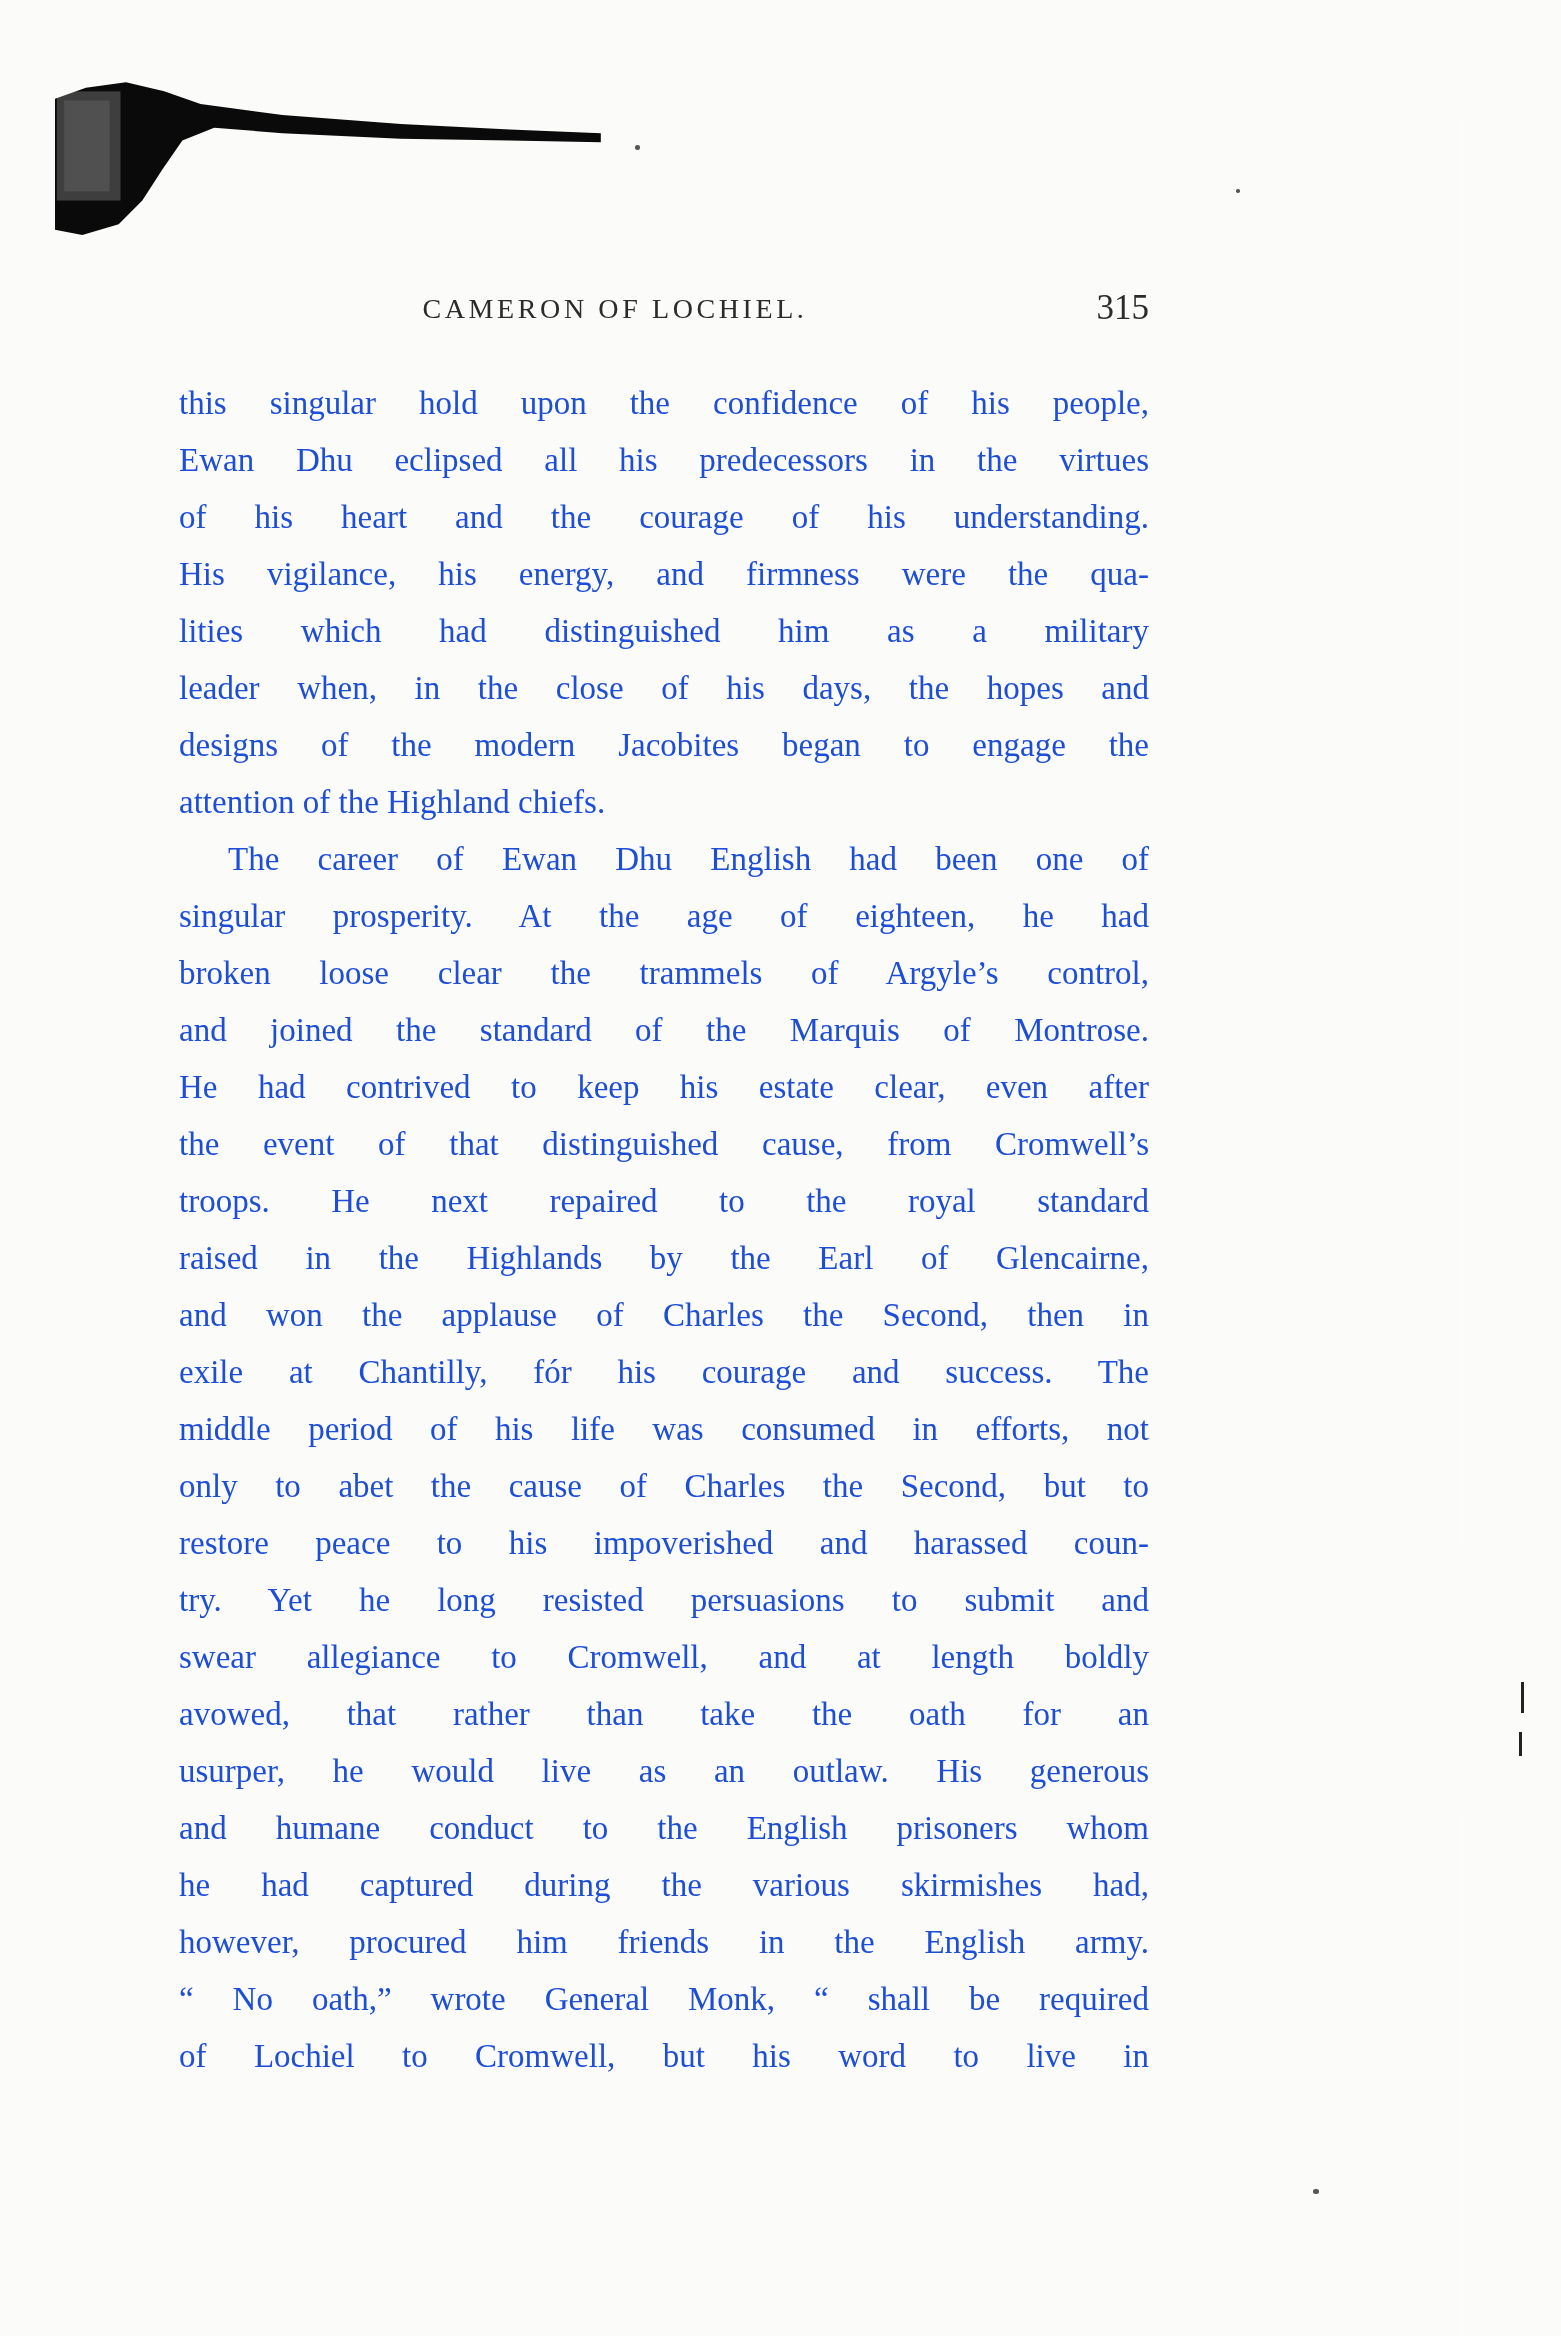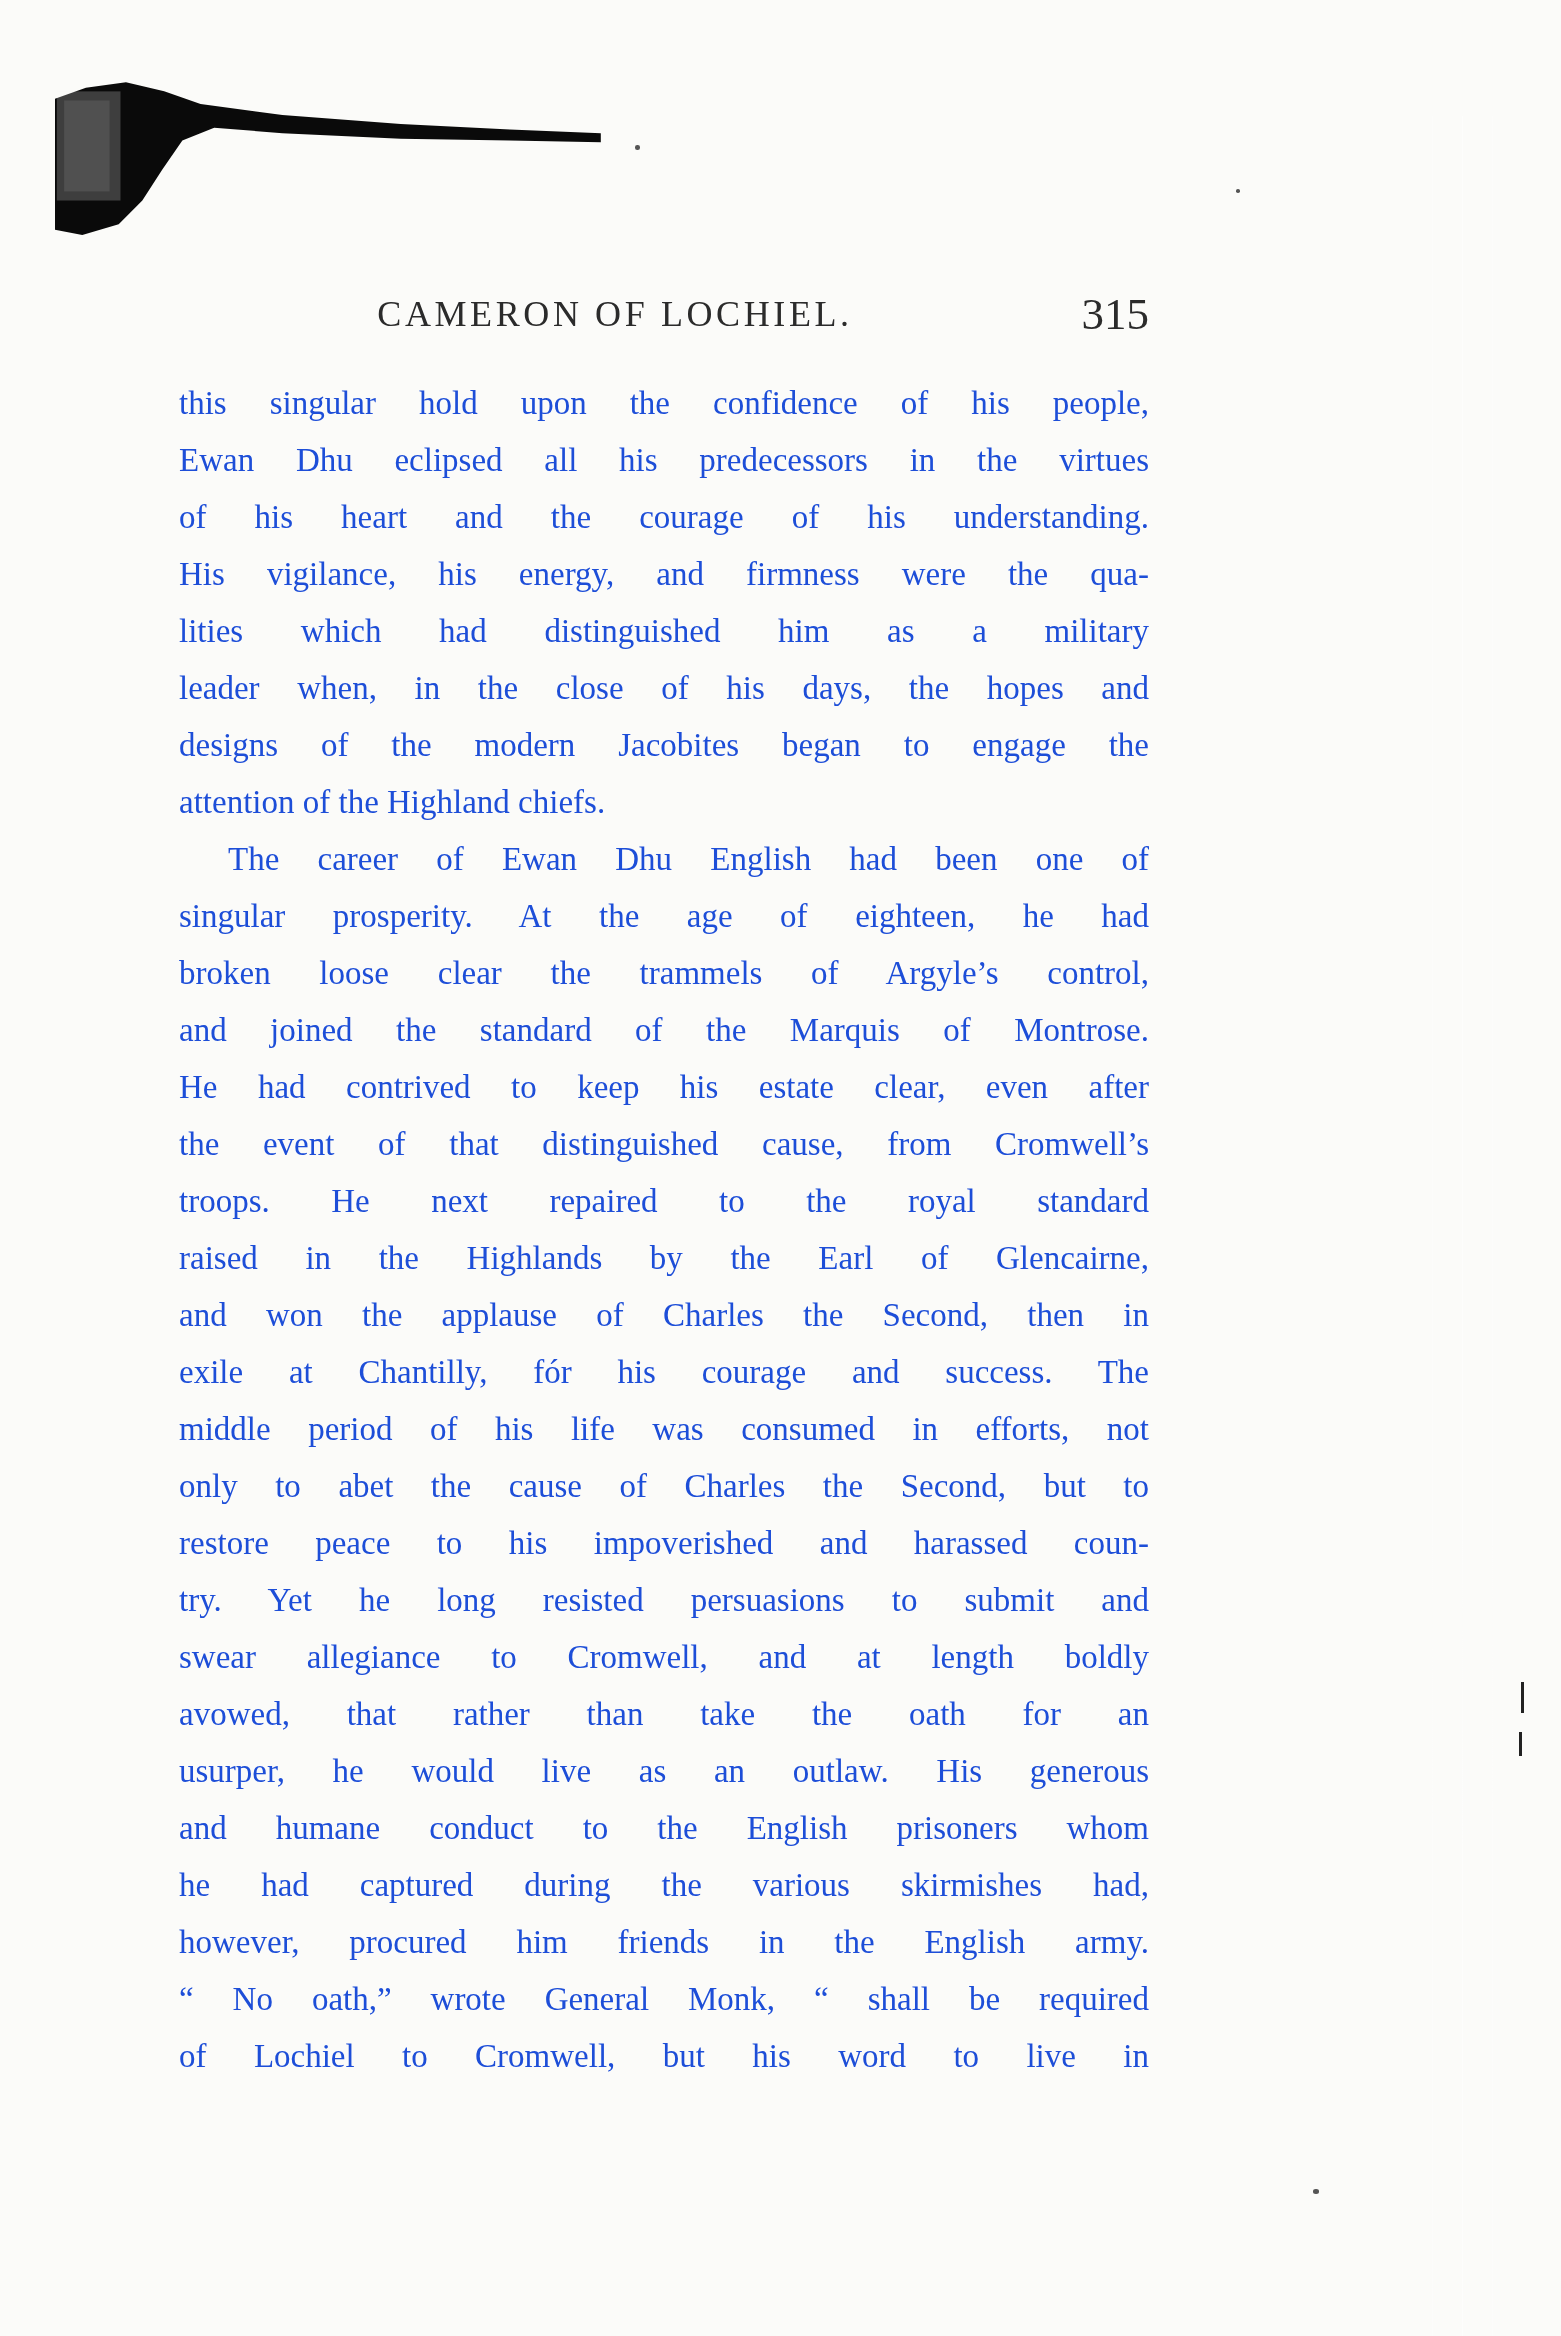--- a/index.html
+++ b/index.html
@@ -98,30 +98,30 @@
     top: 293px;
     left: 0;
     width: 100%;
     height: 42px;
   }
   .running-header {
     position: absolute;
     left: 2px;
     right: 100px;
     text-align: center;
-    font-size: 36px;
+    font-size: 28px;
     letter-spacing: 3.6px;
     color: #2b2b2b;
     white-space: nowrap;
   }
   .page-number {
     position: absolute;
     right: 0;
     top: -5.5px;
-    font-size: 45px;
+    font-size: 35px;
     color: #2b2b2b;
   }
   .text-block {
     position: absolute;
     top: 375px;
     left: 0;
     width: 100%;
   }
   .line {
     font-size: 33px;

